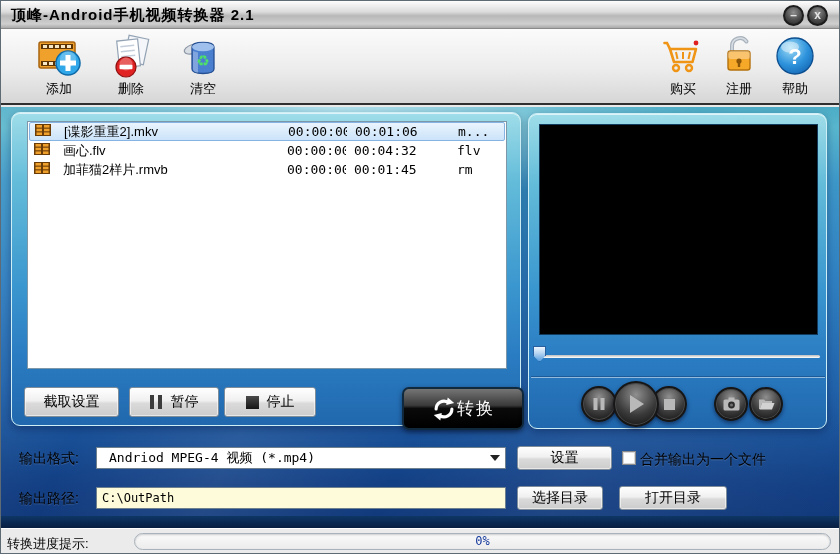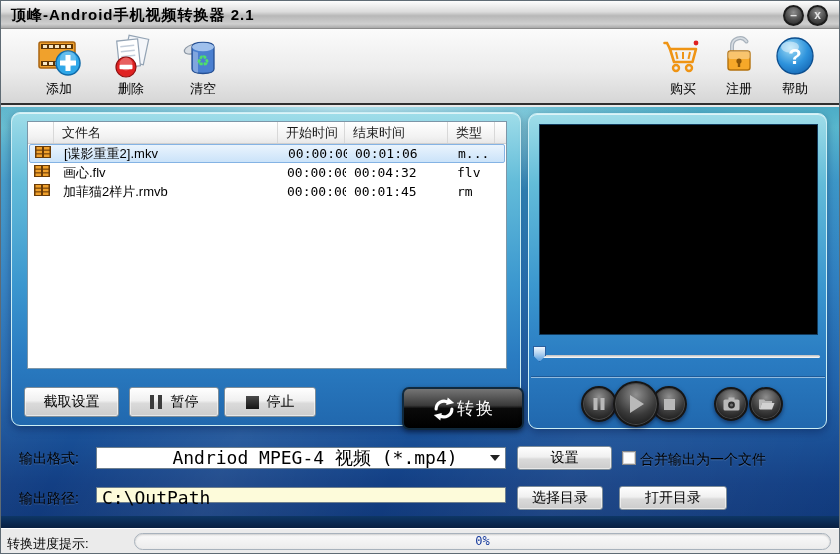--- a/index.html
+++ b/index.html
@@ -111,28 +111,28 @@
   .pbtn{
     position:absolute;border-radius:50%;
     background:radial-gradient(circle at 50% 28%,#8f8f8f,#3a3a3a 55%,#0c0c0c 100%);
     border:2px solid #161616;box-shadow:0 0 0 1px #4a4a4a inset,0 2px 4px rgba(0,0,30,0.5);
     display:flex;align-items:center;justify-content:center;cursor:default;
   }
   
   .lbl{position:absolute;font-size:14px;color:#000;text-shadow:0 1px 1px rgba(255,255,255,0.18);}
   .combo{
     position:absolute;left:95px;top:340px;width:410px;height:22px;background:#fff;
-    border:1px solid #6e7f8e;font-family:"DejaVu Sans Mono",monospace;font-size:18px;color:#000;
-    line-height:20px;padding-left:28px;cursor:default;text-align:center;
+    border:1px solid #6e7f8e;font-family:"DejaVu Sans Mono",monospace;font-size:13px;color:#000;
+    line-height:20px;padding-left:12px;cursor:default;
   }
   .combo .arrow{position:absolute;right:5px;top:7px;width:0;height:0;
     border-left:5px solid transparent;border-right:5px solid transparent;border-top:6px solid #222;}
   .pathbox{
-    position:absolute;left:95px;top:380px;width:410px;height:16px;background:#fdfbda;
-    border:1px solid #6e7f8e;font-family:"DejaVu Sans Mono",monospace;font-size:18px;color:#000;
+    position:absolute;left:95px;top:380px;width:410px;height:22px;background:#fdfbda;
+    border:1px solid #6e7f8e;font-family:"DejaVu Sans Mono",monospace;font-size:12px;color:#000;
     line-height:20px;padding-left:5px;
   }
   .checkbox{
     position:absolute;left:621px;top:344px;width:14px;height:14px;background:#fdfdfd;
     border:1px solid #8a8a8a;box-shadow:0 0 0 1px #d8d8d8 inset;cursor:default;
   }
   
   .darkstrip{position:absolute;left:0;top:515px;width:100%;height:12px;
     background:linear-gradient(180deg,#0e3766,#0a2850 60%,#081f40);}
   .statusbar{
@@ -249,28 +249,20 @@
         <text x="23" y="31" text-anchor="middle" font-size="22" font-weight="bold" fill="#fff">?</text>
       </svg>
       <span class="tlabel">帮助</span>
     </div>
   </div>
 
   <div class="main">
 
     <div class="panel left">
       <div class="filelist">
-        <div class="thead">
-          <div class="th c0"></div>
-          <div class="th c1">文件名</div>
-          <div class="th c2">开始时间</div>
-          <div class="th c3">结束时间</div>
-          <div class="th c4">类型</div>
-          <div class="th c5" style="border-right:none;"></div>
-        </div>
         <div>
             <div class="trow selected">
               <div class="c c0" style="padding-left:0;"><svg class="rowicon" viewBox="0 0 16 12">
                   <rect x="0" y="0" width="16" height="12" fill="#6a3c08"></rect>
                   <g fill="#f0a12c">
                     <rect x="1.5" y="1" width="5.5" height="2.6"></rect>
                     <rect x="9" y="1" width="5.5" height="2.6"></rect>
                     <rect x="1.5" y="4.7" width="5.5" height="2.6"></rect>
                     <rect x="9" y="4.7" width="5.5" height="2.6"></rect>
                     <rect x="1.5" y="8.4" width="5.5" height="2.6"></rect>

